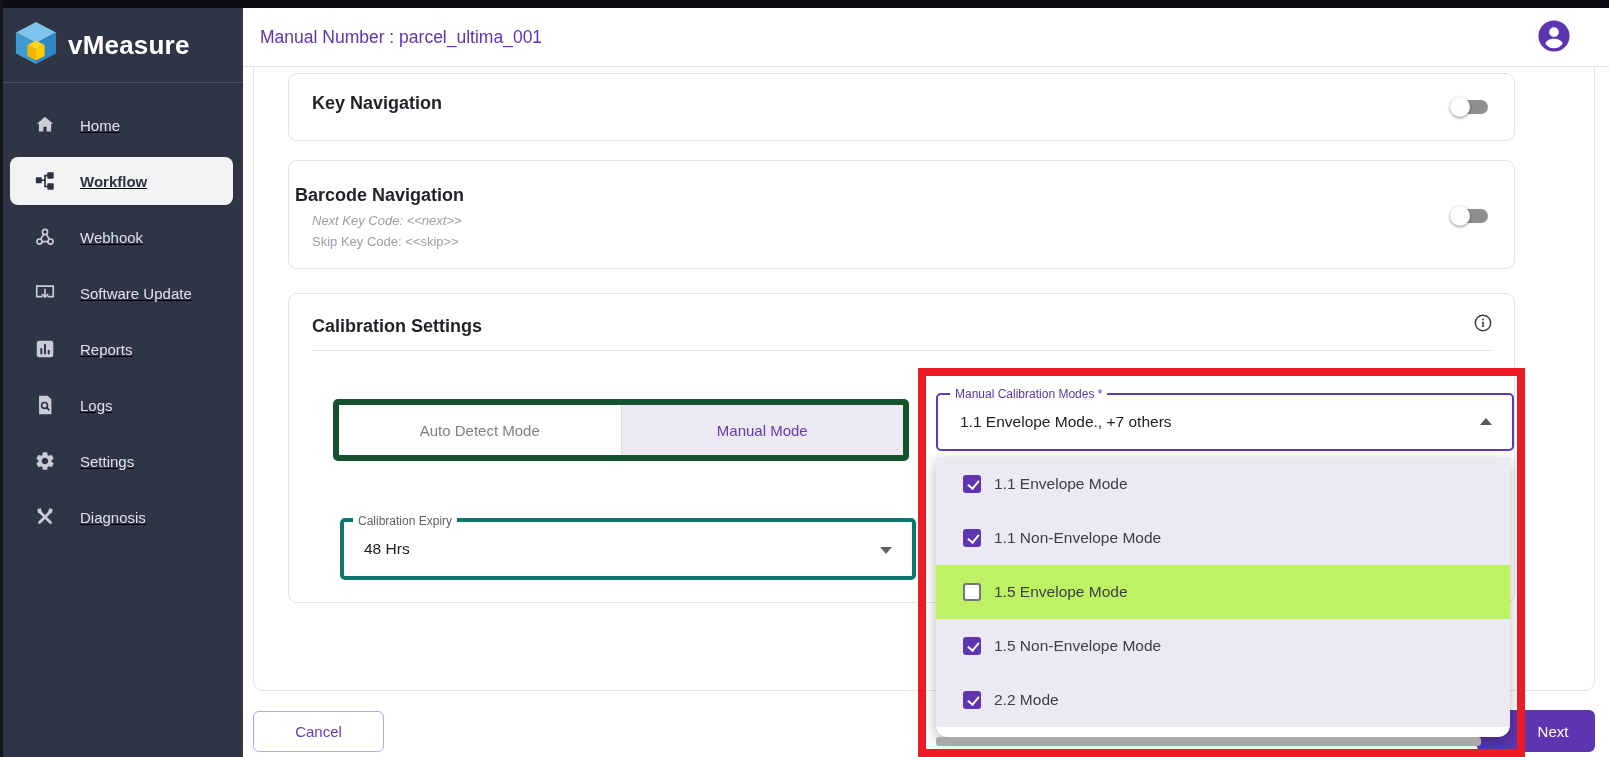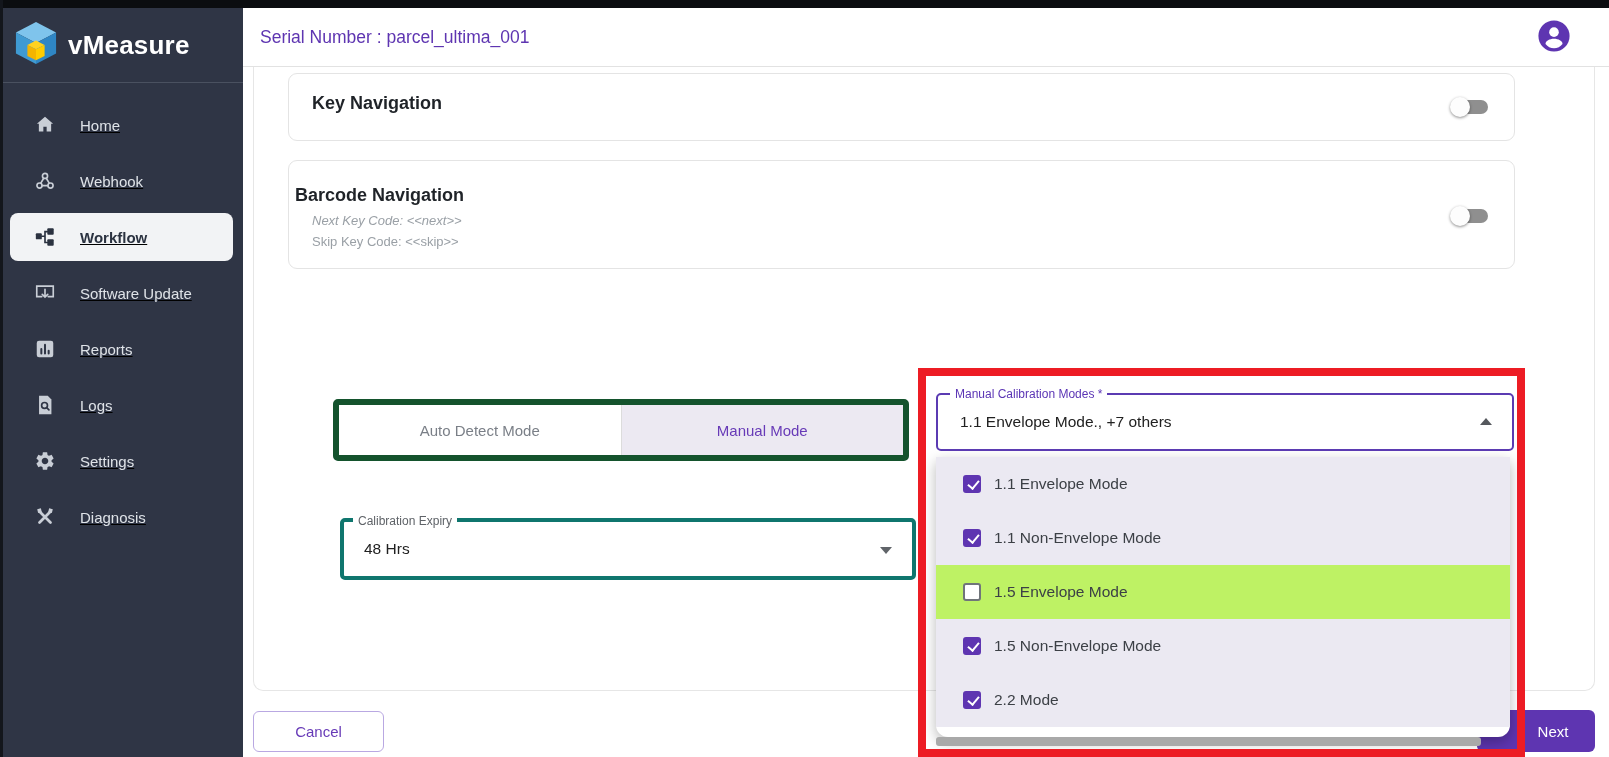--- a/index.html
+++ b/index.html
@@ -137,46 +137,46 @@
     <div class="nav-item">
       <span class="pill"></span>
       <span class="nav-icon">
         <svg viewBox="0 0 24 24">
             <path class="fl" d="M12 3 3.2 10.6h2.1v8.6h4.9v-5.4h3.6v5.4h4.9v-8.6h2.1z"></path>
           </svg>
       </span>
       <span class="nav-label">Home</span>
     </div>
 
+    <div class="nav-item active">
+      <span class="pill"></span>
+      <span class="nav-icon">
+        <svg viewBox="0 0 24 24">
+          <rect class="fl" x="2" y="8" width="6.5" height="6.5" rx="1"></rect>
+          <rect class="fl" x="14.5" y="2.5" width="7" height="7" rx="1"></rect>
+          <rect class="fl" x="14.5" y="14.5" width="7" height="7" rx="1"></rect>
+          <path class="st" d="M8.5 11.2h3.5v-5h2.5M12 11.2v6.8h2.5"></path>
+        </svg>
+      </span>
+      <span class="nav-label">Workflow</span>
+    </div>
+
     <div class="nav-item">
       <span class="pill"></span>
       <span class="nav-icon">
         <svg viewBox="0 0 24 24">
           <circle class="st" cx="6" cy="17" r="2.8"></circle>
           <circle class="st" cx="18" cy="17" r="2.8"></circle>
           <circle class="st" cx="12" cy="6.5" r="2.8"></circle>
           <path class="st" d="M10.6 9 7.4 14.4M13.4 9l3.2 5.4M8.8 17h6.4"></path>
         </svg>
       </span>
       <span class="nav-label">Webhook</span>
     </div>
 
-    <div class="nav-item active">
-      <span class="pill"></span>
-      <span class="nav-icon">
-        <svg viewBox="0 0 24 24">
-          <rect class="fl" x="2" y="8" width="6.5" height="6.5" rx="1"></rect>
-          <rect class="fl" x="14.5" y="2.5" width="7" height="7" rx="1"></rect>
-          <rect class="fl" x="14.5" y="14.5" width="7" height="7" rx="1"></rect>
-          <path class="st" d="M8.5 11.2h3.5v-5h2.5M12 11.2v6.8h2.5"></path>
-        </svg>
-      </span>
-      <span class="nav-label">Workflow</span>
-    </div>
-
     <div class="nav-item">
       <span class="pill"></span>
       <span class="nav-icon">
         <svg viewBox="0 0 24 24">
           <path class="st" d="M8.5 16H3V4.5h18V16h-5.5"></path>
           <path class="st" d="M12 8v8.5M9 13.5l3 3 3-3"></path>
         </svg>
       </span>
       <span class="nav-label">Software Update</span>
     </div>
@@ -220,21 +220,21 @@
         <svg viewBox="0 0 24 24">
           <path d="M6 6l12 12M18 6 6 18" stroke="#c9ced6" stroke-width="3" stroke-linecap="round" fill="none"></path>
           <path class="fl" d="M3.5 3.5l4-1 1 4-4 1zM20.5 3.5l-4-1-1 4 4 1z"></path>
         </svg>
       </span>
       <span class="nav-label">Diagnosis</span>
     </div>
   </div>
 
   <div class="header">
-    <span class="serial">Serial Number : parcel_ultima_001</span>
+    <span class="serial">Manual Number : parcel_ultima_001</span>
     <span class="avatar">
       <svg width="34" height="34" viewBox="0 0 24 24">
         <circle cx="12" cy="12" r="11" fill="#5e35b1"></circle>
         <circle cx="12" cy="9.3" r="3.4" fill="#fff"></circle>
         <path d="M12 14c-3.1 0-6 1.6-6 3.6 1.5 1.9 3.6 3 6 3s4.5-1.1 6-3c0-2-2.9-3.6-6-3.6z" fill="#fff"></path>
       </svg>
     </span>
   </div>
 
   <div class="wrapper"></div>
@@ -250,20 +250,31 @@
   <div class="card card-barcode">
     <span class="card-title">Barcode Navigation</span>
     <span class="sub-line l1">Next Key Code: &lt;&lt;next&gt;&gt;</span>
     <span class="sub-line l2">Skip Key Code: &lt;&lt;skip&gt;&gt;</span>
     <span class="toggle tg-barcode">
       <span class="track"></span>
         <span class="knob"></span>
     </span>
   </div>
 
+  <div class="card card-cal">
+    <span class="card-title">Calibration Settings</span>
+    <span class="info-btn">
+      <svg width="20" height="20" viewBox="0 0 24 24">
+        <circle cx="12" cy="12" r="9.2" stroke="#3c4043" stroke-width="1.8" fill="none"></circle>
+        <path d="M12 11v5.2" stroke="#3c4043" stroke-width="1.9" stroke-linecap="round"></path>
+        <circle cx="12" cy="7.8" r="1.15" fill="#3c4043"></circle>
+      </svg>
+    </span>
+    <span class="cal-divider"></span>
+  </div>
 
   <div class="tab-group">
     <div class="tab">Auto Detect Mode</div>
     <div class="tab active">Manual Mode</div>
   </div>
 
   <div class="outlined sel-expiry">
     <span class="fl-label">Calibration Expiry</span>
     <span class="value" style="left:20px">48 Hrs</span>
     <span class="caret-down"></span>

